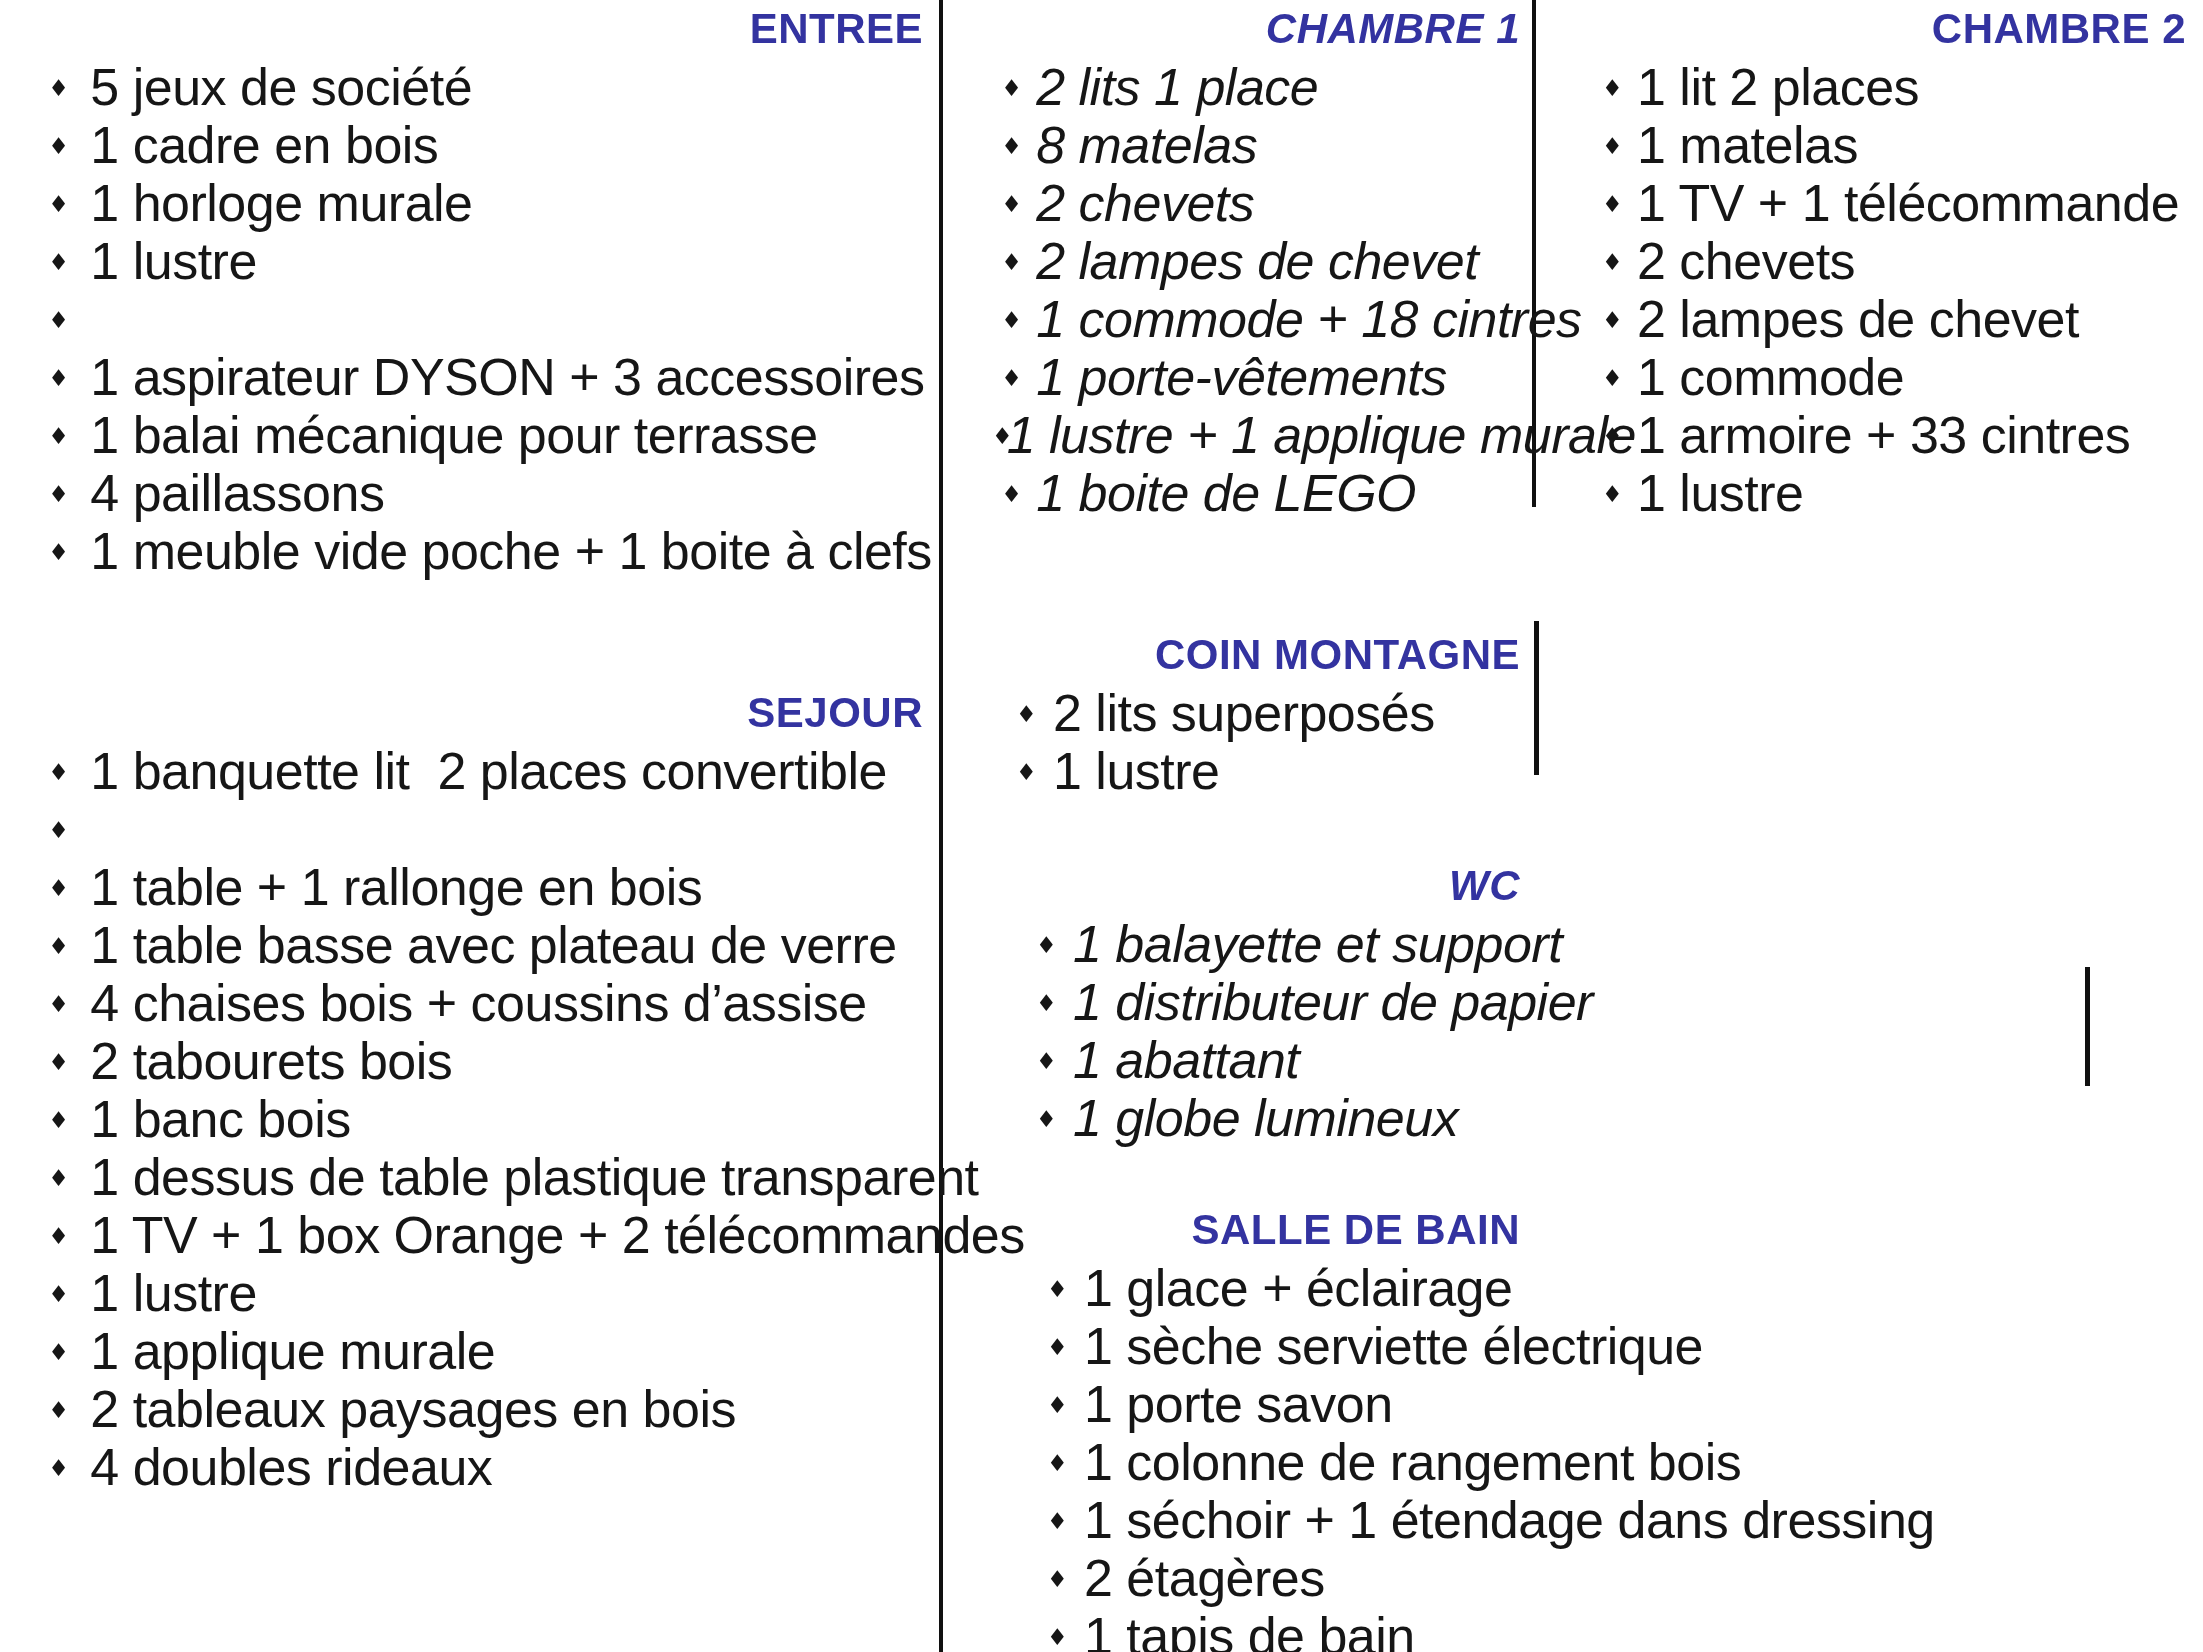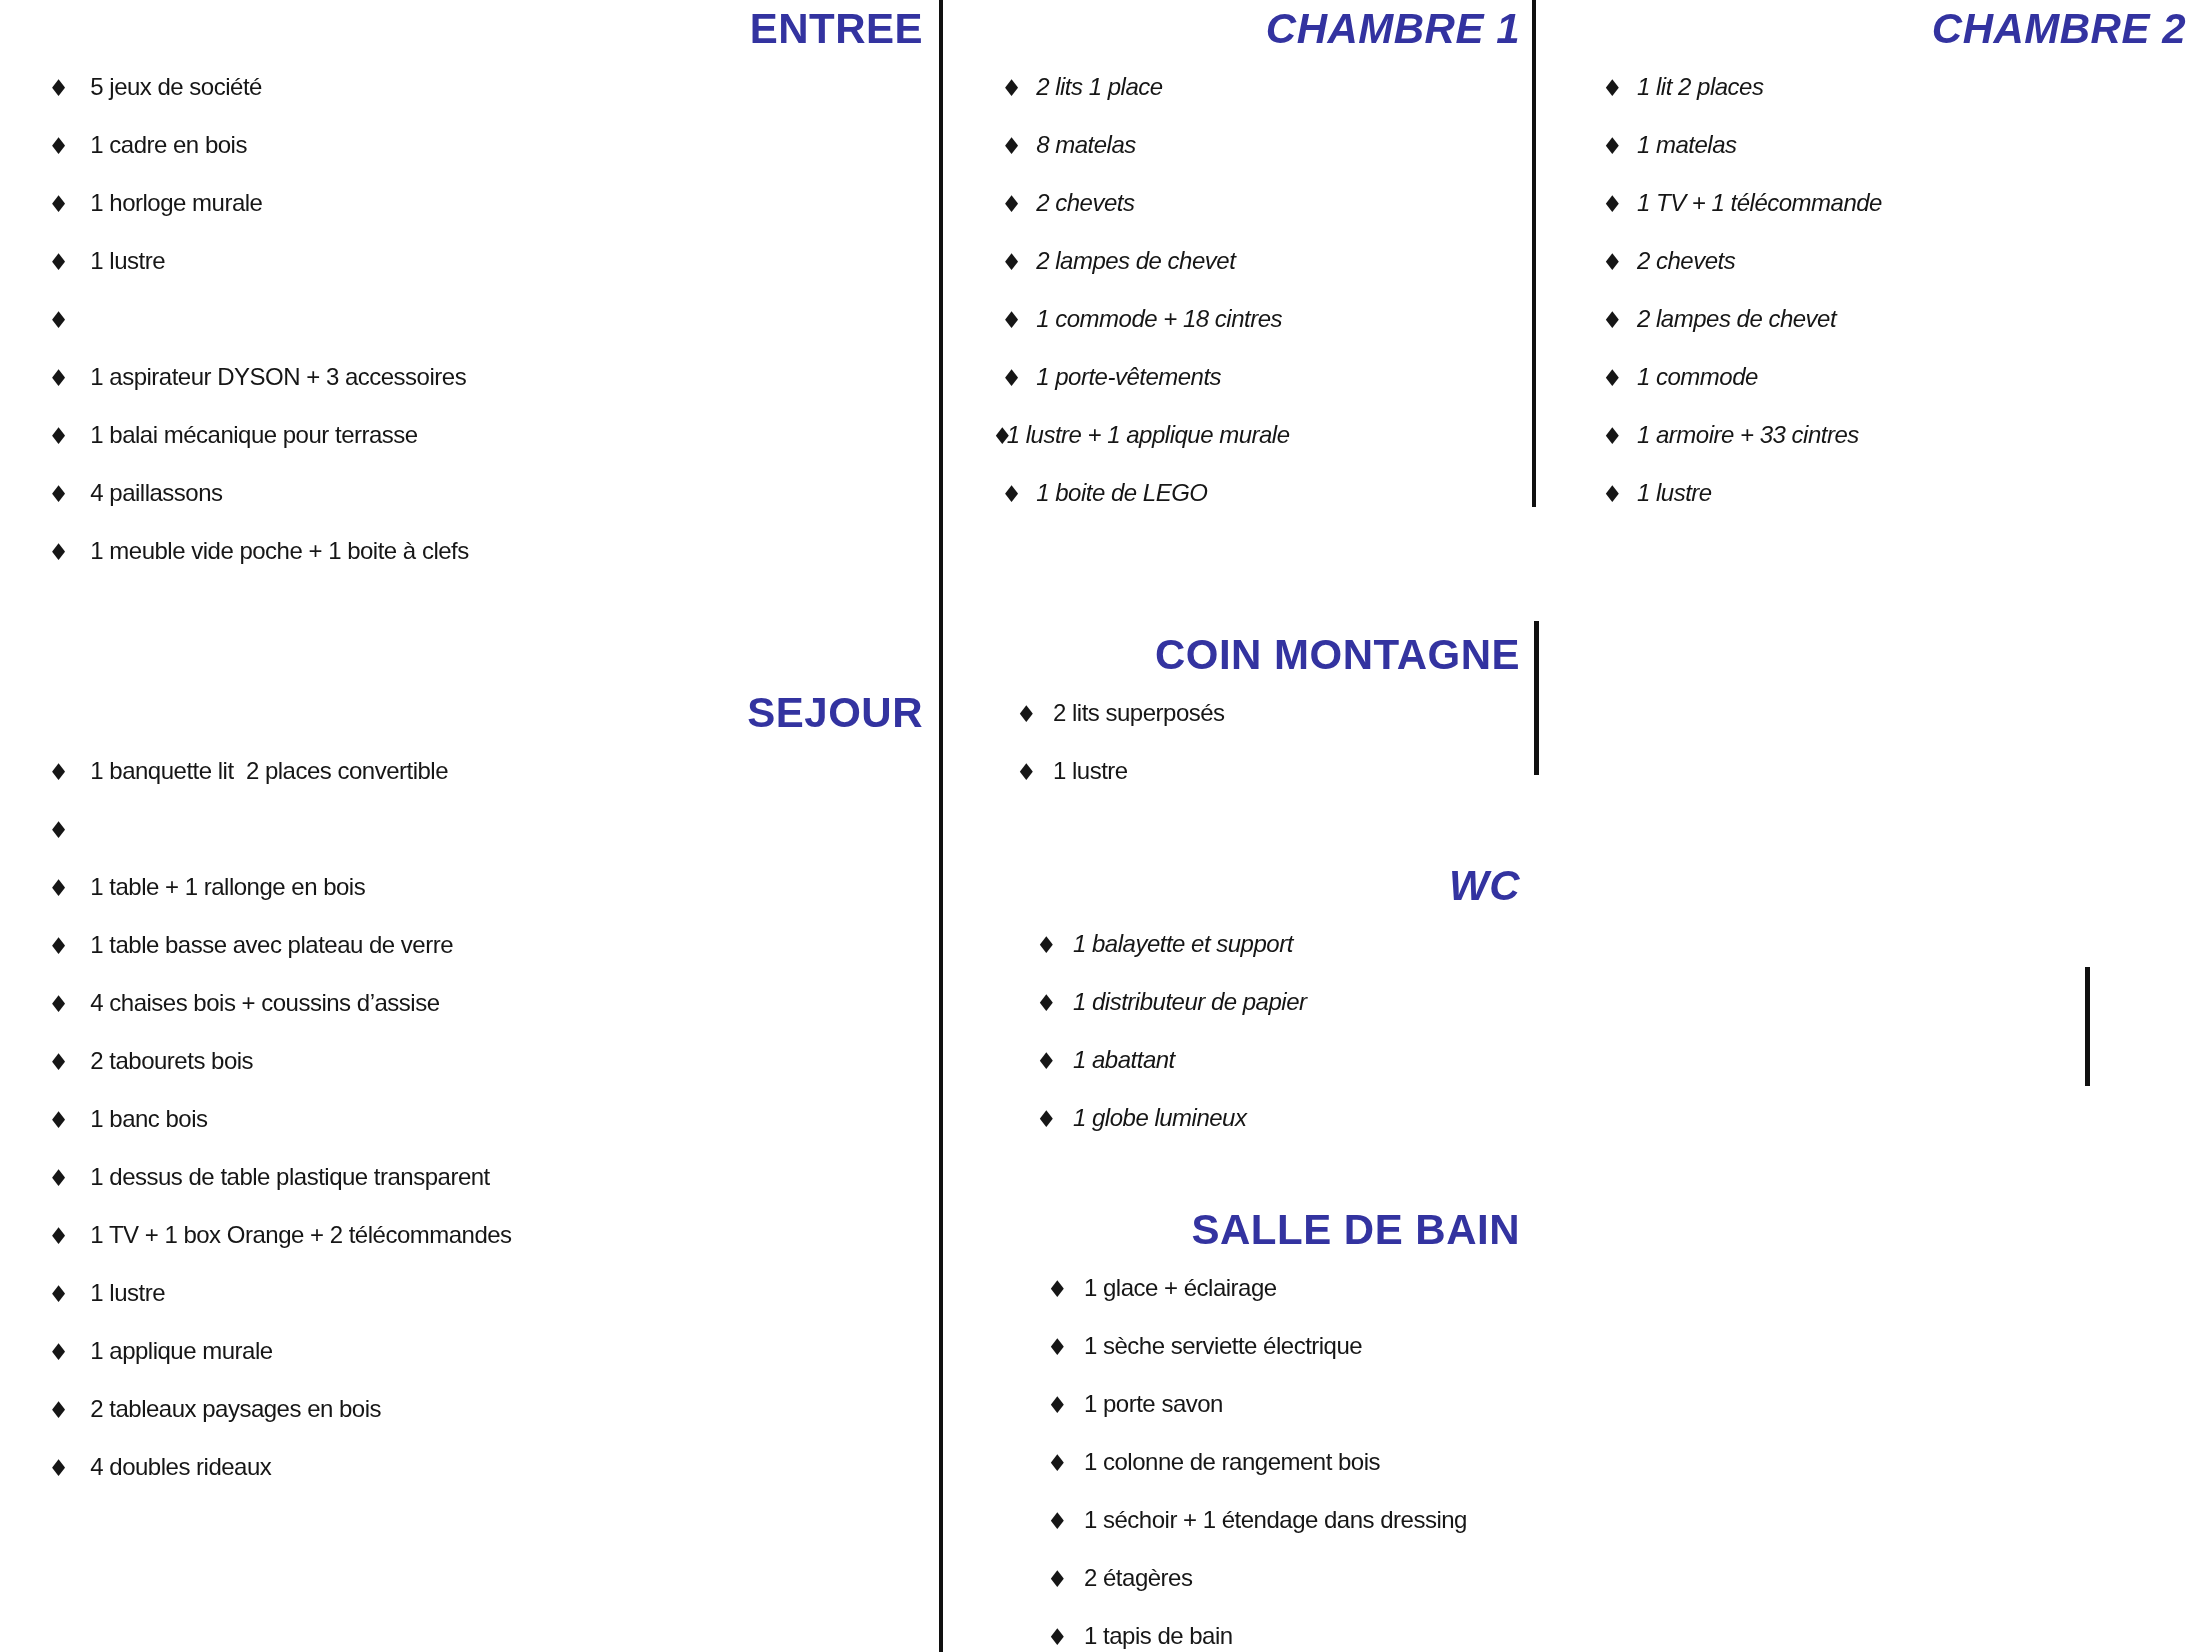--- a/index.html
+++ b/index.html
@@ -37,29 +37,29 @@
   .bullet {
     flex: none;
     display: inline-block;
     width: 37px;
     font-size: 23px;
     color: var(--text-color, #161616);
     font-family: "DejaVu Sans", sans-serif;
     transform: translateY(0.9px);
   }
   .label {
-    font-size: 24px;
+    font-size: 52px;
     letter-spacing: -0.5px;
     white-space: pre;
     color: var(--text-color, #161616);
   }
   
   #sec-entree, #sec-sejour { left: 41px; width: 882px; }
   #sec-chambre1, #sec-coin, #sec-wc, #sec-salle { left: 992px; width: 528px; }
-  #sec-chambre2 { left: 1589px; width: 597px; font-style: italic; }
+  #sec-chambre2 { left: 1589px; width: 597px; }
 
   
   #sec-entree   { top: 0px; }
   #sec-sejour   { top: 684px; }
   #sec-chambre1 { top: 0px; font-style: italic; }
   #sec-coin     { top: 626px; }
   #sec-wc       { top: 857px; font-style: italic; }
   #sec-salle    { top: 1201px; }
   #sec-chambre2 { top: 0px; }
 

